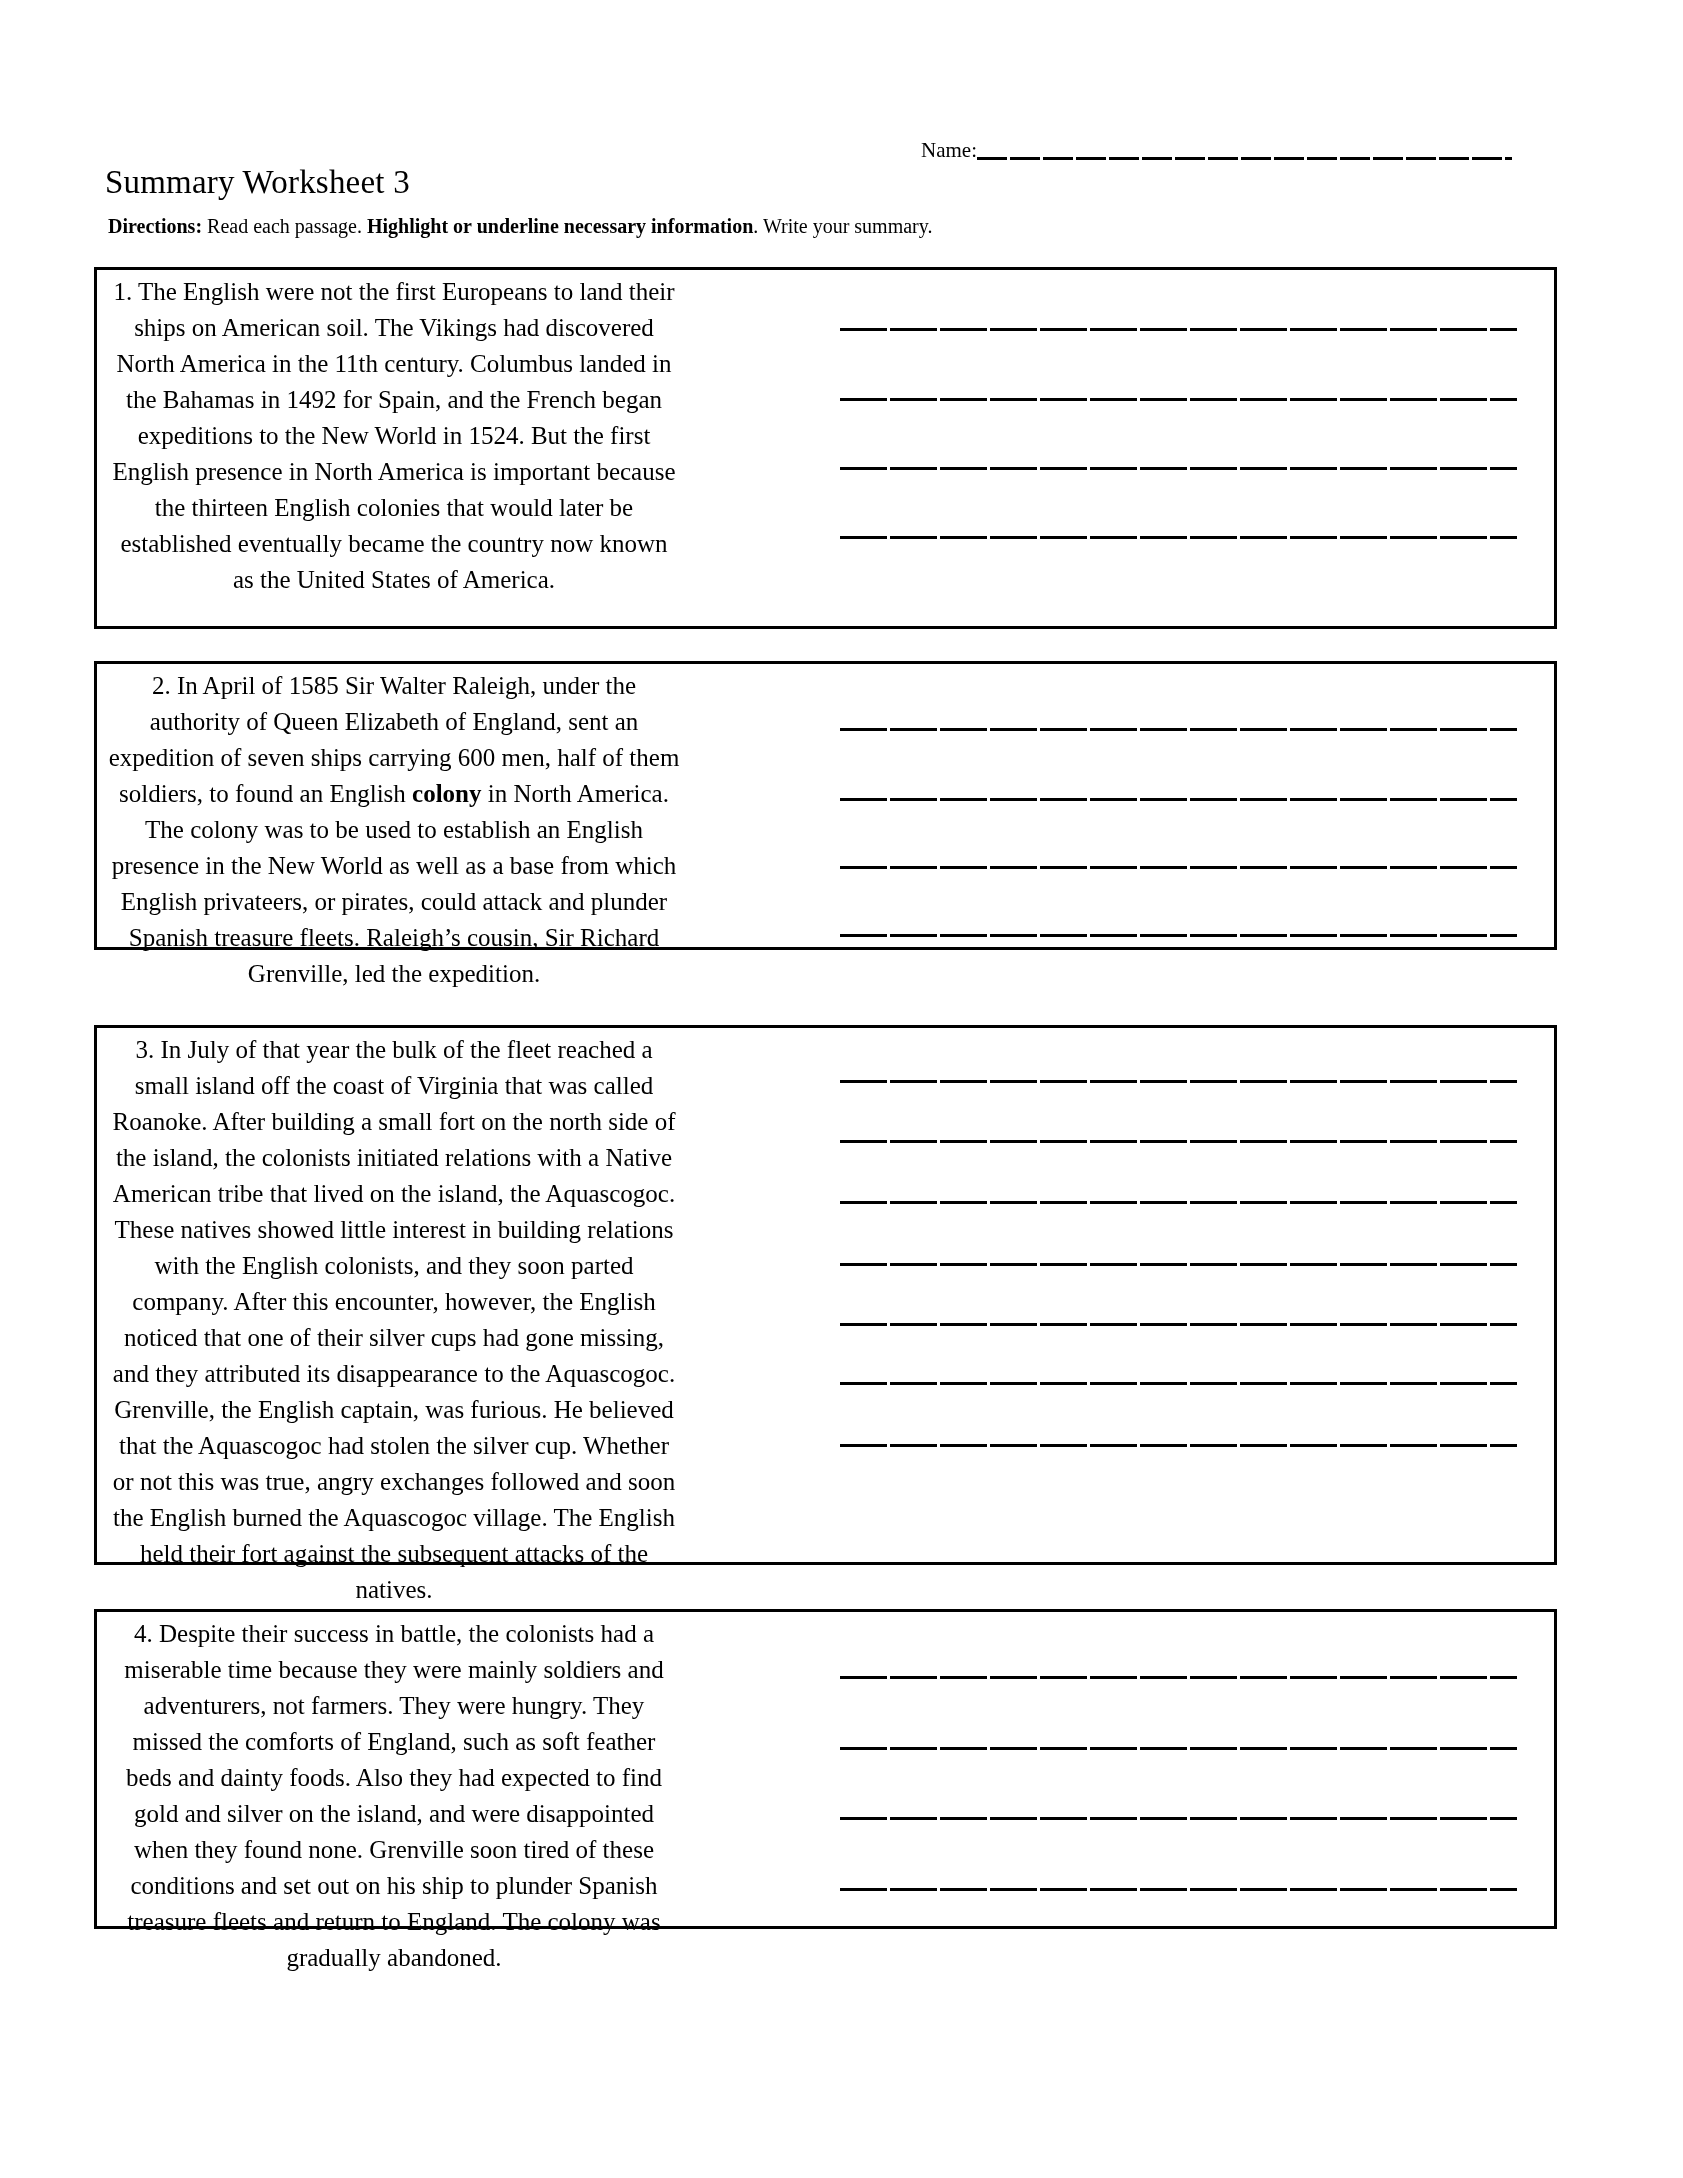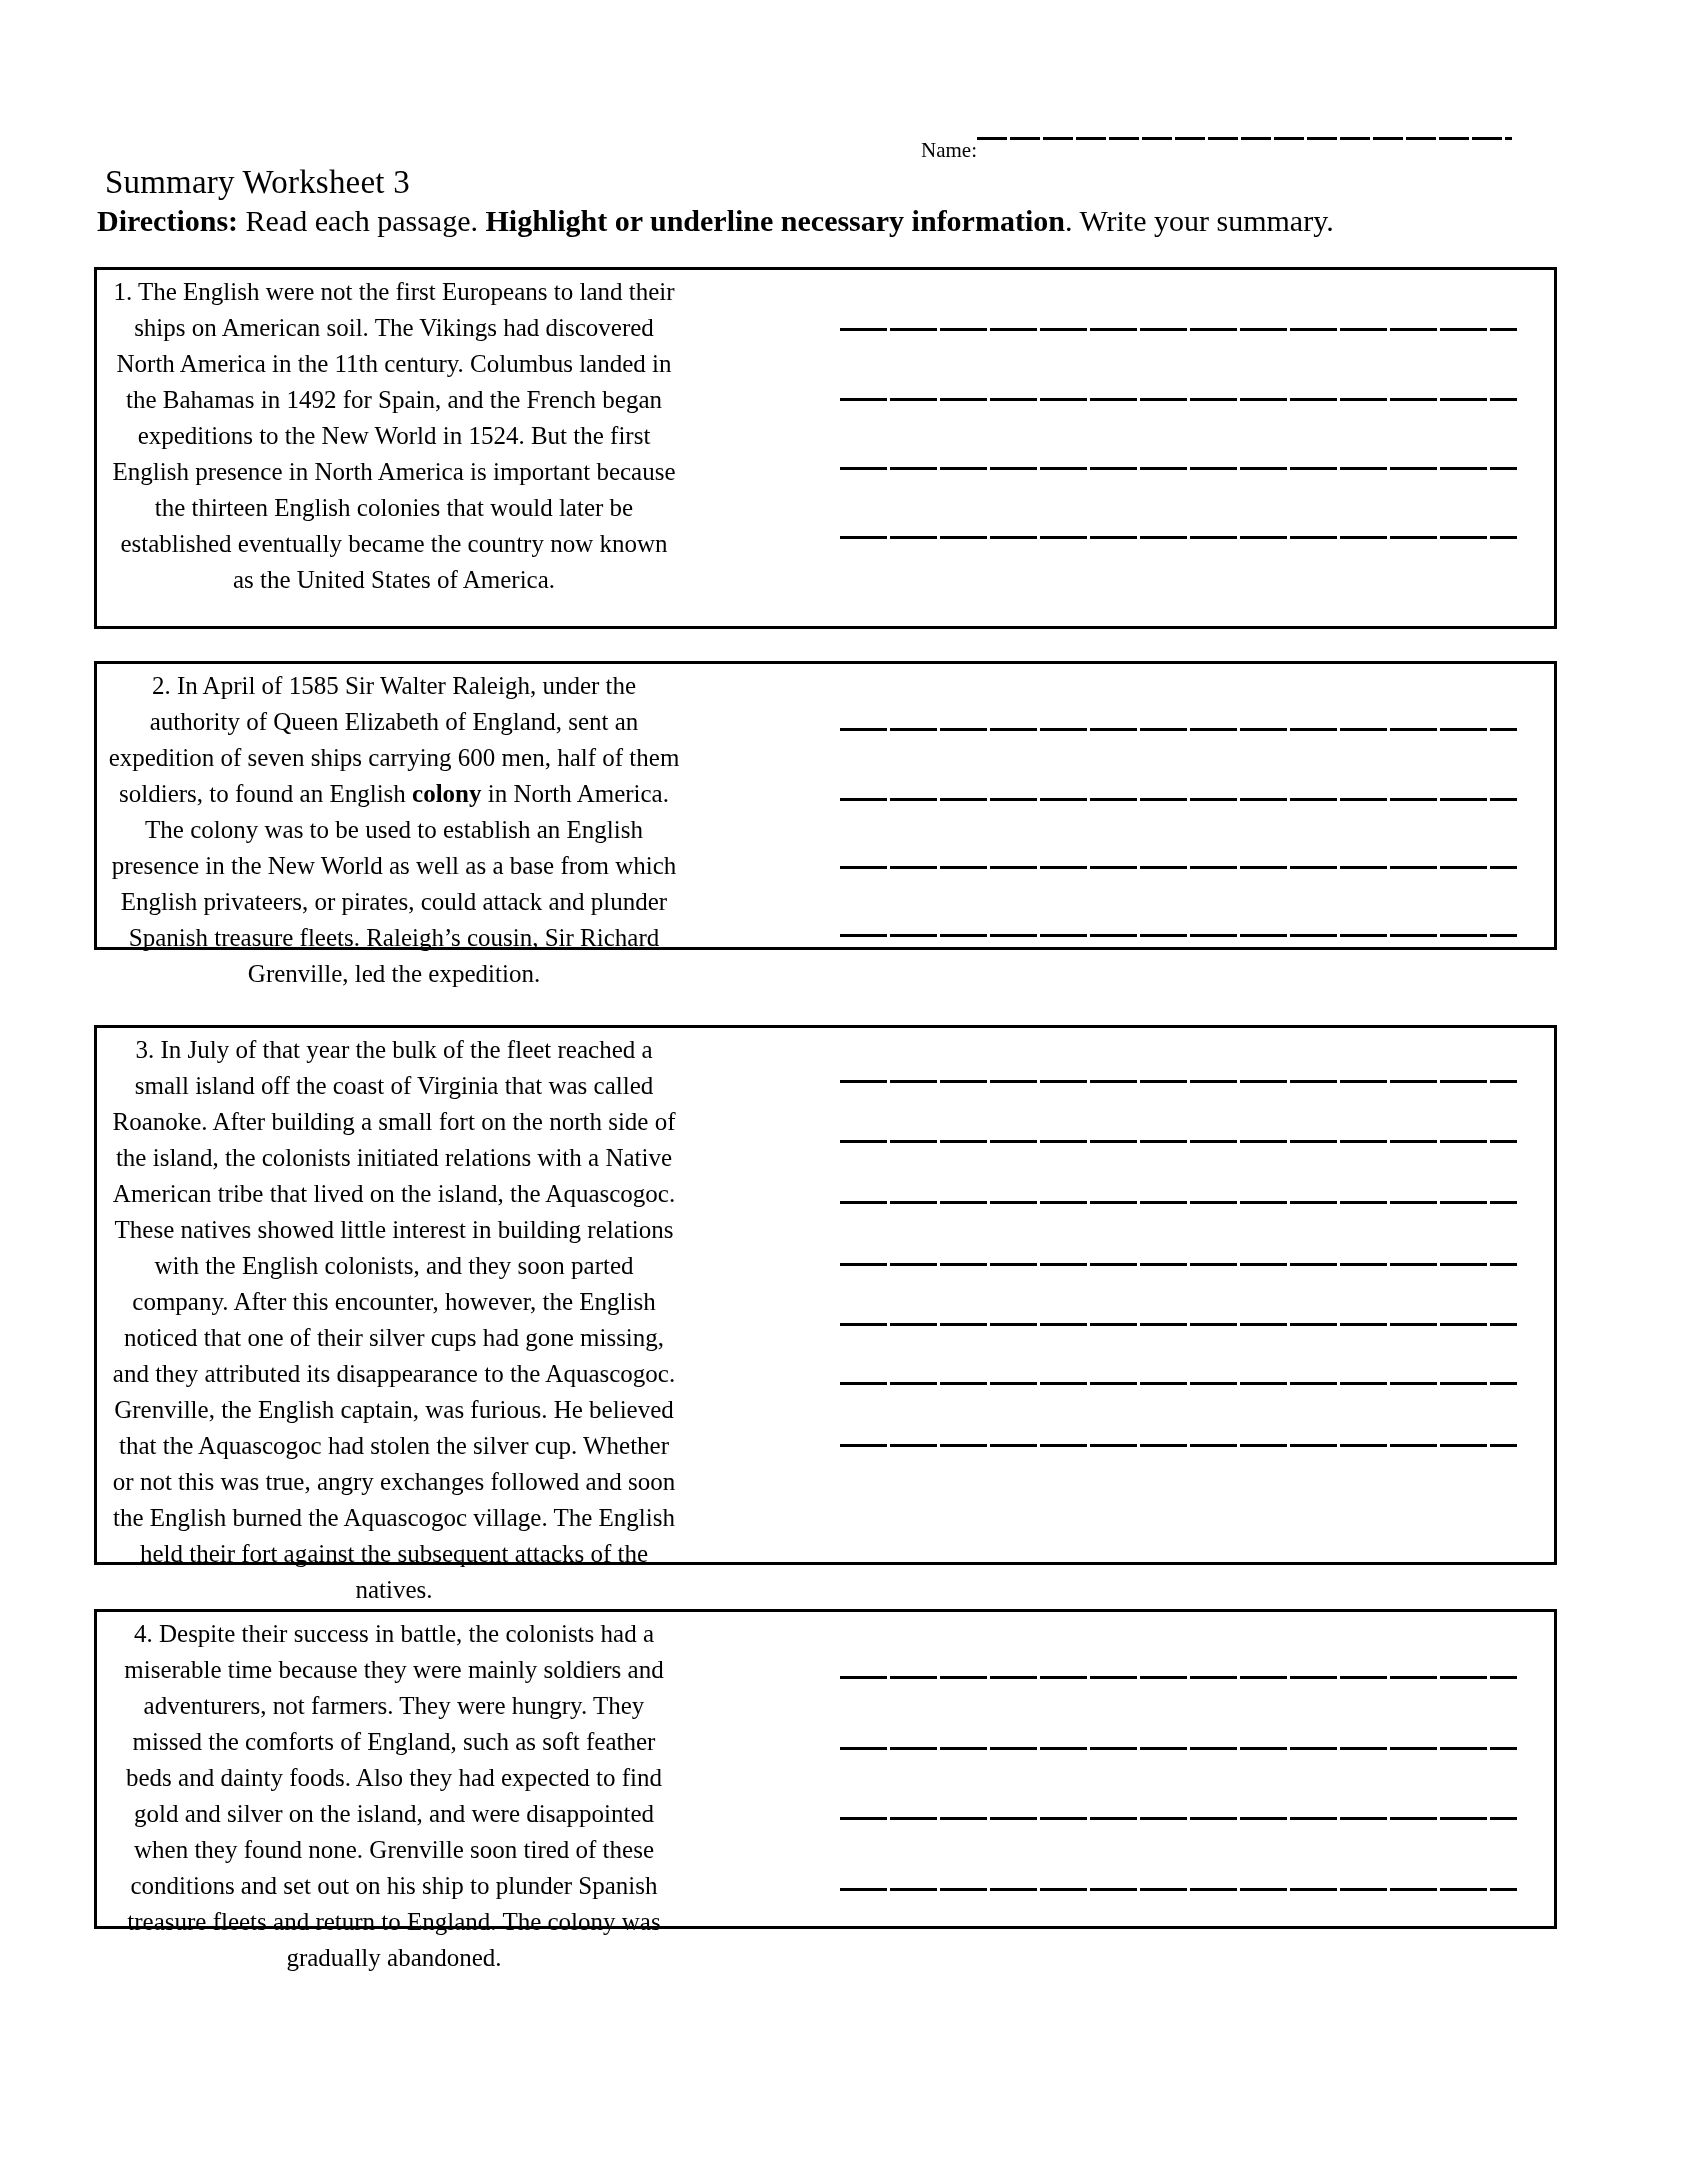--- a/index.html
+++ b/index.html
@@ -5,34 +5,34 @@
   html,body{margin:0;padding:0;background:#ffffff;}
   .page{
     position:relative;
     width:1683px;height:2178px;
     background:#ffffff;color:#000000;
     font-family:"Liberation Serif","DejaVu Serif",serif;
     overflow:hidden;
   }
   .name-row{
     position:absolute;left:921px;top:137px;
-    display:flex;gap:0;
+    display:flex;align-items:flex-end;gap:0;
   }
   .name-label{font-size:21px;line-height:1.3;white-space:nowrap;}
   .name-line{
     width:535px;height:3px;margin-bottom:4px;
     background:repeating-linear-gradient(90deg,#000 0 30px,transparent 30px 33px);
   }
   .title{
     position:absolute;left:97px;top:156px;margin:8px;
     font-size:33px;font-weight:normal;letter-spacing:0.2px;
   }
   .directions{
-    position:absolute;left:97px;top:204px;margin:0;
-    font-size:30px;white-space:nowrap;
+    position:absolute;left:97px;top:204px;margin:11px;
+    font-size:20px;white-space:nowrap;
   }
   .b{font-weight:bold;}
   .box{
     position:absolute;left:94px;width:1463px;
     border:3px solid #000;box-sizing:border-box;
     background:#fff;
   }
   .passage{
     position:absolute;left:10px;top:4px;width:574px;
     margin:0;font-size:25px;line-height:36px;text-align:center;

